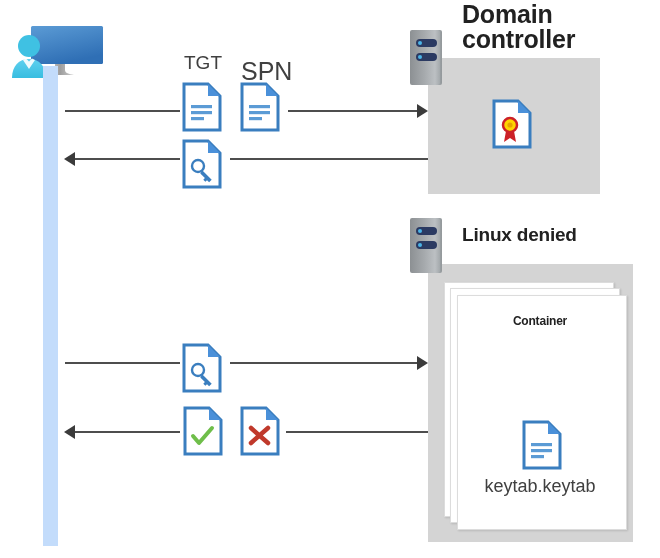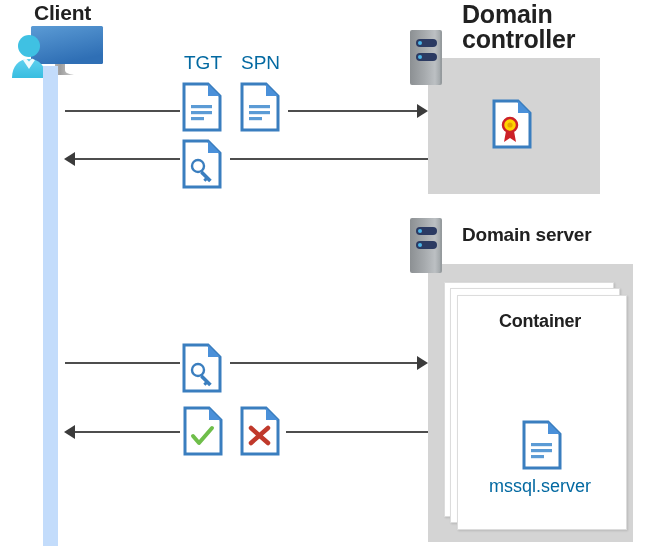--- a/index.html
+++ b/index.html
@@ -21,21 +21,21 @@
   }
   .abs { position: absolute; }
 
   
   .title-bold {
     font-weight: bold;
     color: #212121;
     letter-spacing: -0.2px;
   }
   .label-plain {
-    color: #0369a1;
+    color: #404040;
     font-weight: normal;
   }
 
   
   #client-title {
     left: 34px; top: 0px;
     font-size: 21px;
     line-height: 26px;
   }
   
@@ -49,38 +49,38 @@
   #linux-title {
     left: 462px; top: 222px;
     font-size: 19px;
     line-height: 25px;
   }
   
   #container-title {
     left: 460px; top: 310px;
     width: 160px;
     text-align: center;
-    font-size: 18px;
+    font-size: 12px;
     line-height: 22px;
   }
   #keytab-label {
     left: 455px; top: 475px;
     width: 170px;
     text-align: center;
     font-size: 18px;
     line-height: 22px;
   }
   #tgt-label {
     left: 184px; top: 51px;
     font-size: 19px;
     line-height: 23px;
   }
   #spn-label {
-    left: 241px; top: 51px;
-    font-size: 19px;
+    left: 241px; top: 60px;
+    font-size: 25px;
     line-height: 23px;
   }
   #accepted-denied-label {
     left: 110px; top: 466px;
     width: 250px;
     text-align: center;
     font-size: 19px;
     line-height: 24px;
   }
 
@@ -145,21 +145,20 @@
   .arrow-head.left  { border-right: 11px solid #3b3b3b; }
 
   
   .doc { display: block; }
 </style>
 </head>
 <body>
 
 <div id="stage">
 
-  <div class="abs title-bold" id="client-title">Client</div>
 
   <div class="abs" id="client-icon" style="left:8px; top:22px; width:105px; height:60px;">
     <svg width="105" height="60" viewBox="0 0 105 60">
       <defs>
         <linearGradient id="monGrad" x1="0" y1="0" x2="0.4" y2="1">
           <stop offset="0%" stop-color="#5b9bd5"></stop>
           <stop offset="100%" stop-color="#2f6fb5"></stop>
         </linearGradient>
         <linearGradient id="standGrad" x1="0" y1="0" x2="1" y2="0">
           <stop offset="0%" stop-color="#d9d9d9"></stop>
@@ -213,40 +212,40 @@
 
   <div class="abs rack" id="linux-rack">
     <div class="bar b1">
         <div class="dot"></div>
       </div>
     <div class="bar b2">
         <div class="dot"></div>
       </div>
   </div>
 
-  <div class="abs title-bold" id="linux-title">Domain server</div>
+  <div class="abs title-bold" id="linux-title">Linux denied</div>
 
   <div class="abs card" id="card-back"></div>
   <div class="abs card" id="card-mid"></div>
   <div class="abs card" id="card-front"></div>
 
   <div class="abs title-bold" id="container-title">Container</div>
 
 
   <div class="abs" style="left:522px; top:420px; width:40px; height:50px;">
     <svg class="doc" width="40" height="50" viewBox="0 0 40 50">
       <path d="M2 2 h24 l12 12 v34 h-36 z" fill="#ffffff" stroke="#3a7ebf" stroke-width="3"></path>
       <path d="M26 2 l12 12 h-12 z" fill="#4a90d9"></path>
       <rect x="9" y="23" width="21" height="3.2" fill="#5b9bd5"></rect>
       <rect x="9" y="29" width="21" height="3.2" fill="#5b9bd5"></rect>
       <rect x="9" y="35" width="13" height="3.2" fill="#5b9bd5"></rect>
     </svg>
   </div>
 
-  <div class="abs label-plain" id="keytab-label">mssql.server</div>
+  <div class="abs label-plain" id="keytab-label">keytab.keytab</div>
 
   <div class="abs label-plain" id="tgt-label">TGT</div>
   <div class="abs label-plain" id="spn-label">SPN</div>
 
   <div class="abs arrow-line" style="left:65px; top:110px; width:115px;"></div>
   <div class="abs arrow-line" style="left:288px; top:110px; width:130px;"></div>
   <div class="abs arrow-head right" style="left:417px; top:104px;"></div>
 
   <div class="abs" style="left:182px; top:82px; width:40px; height:50px;">
     <svg class="doc" width="40" height="50" viewBox="0 0 40 50">

